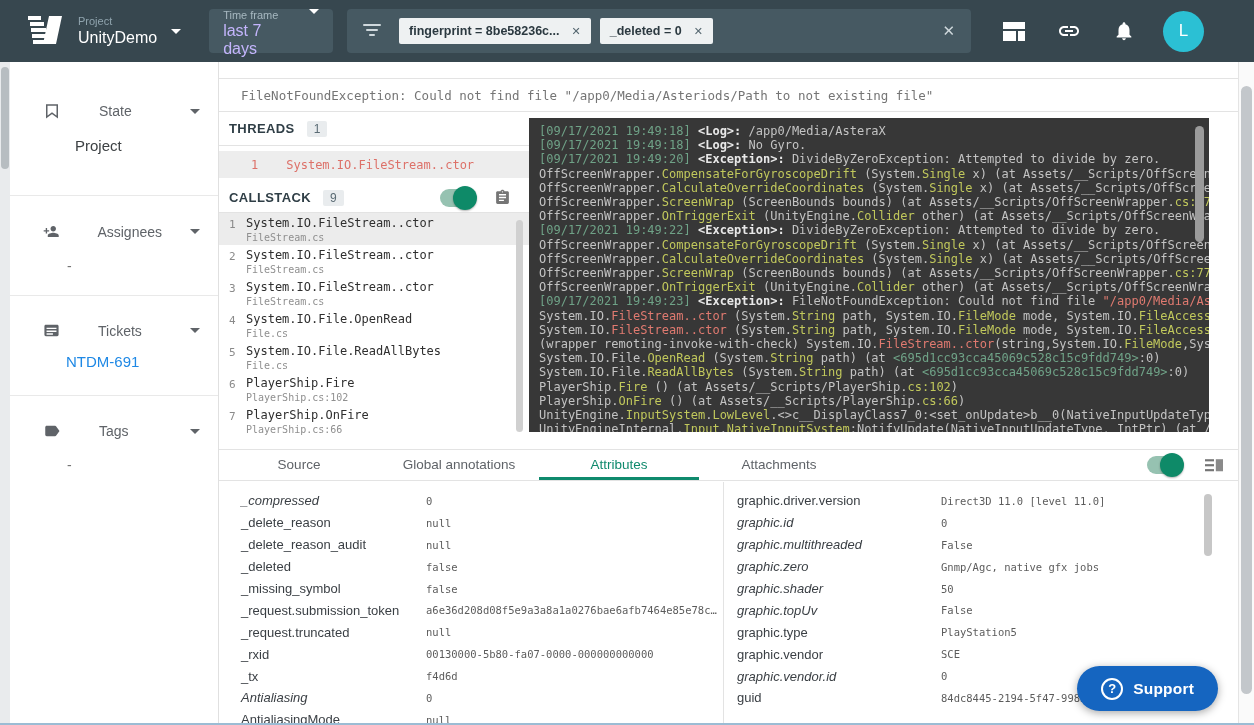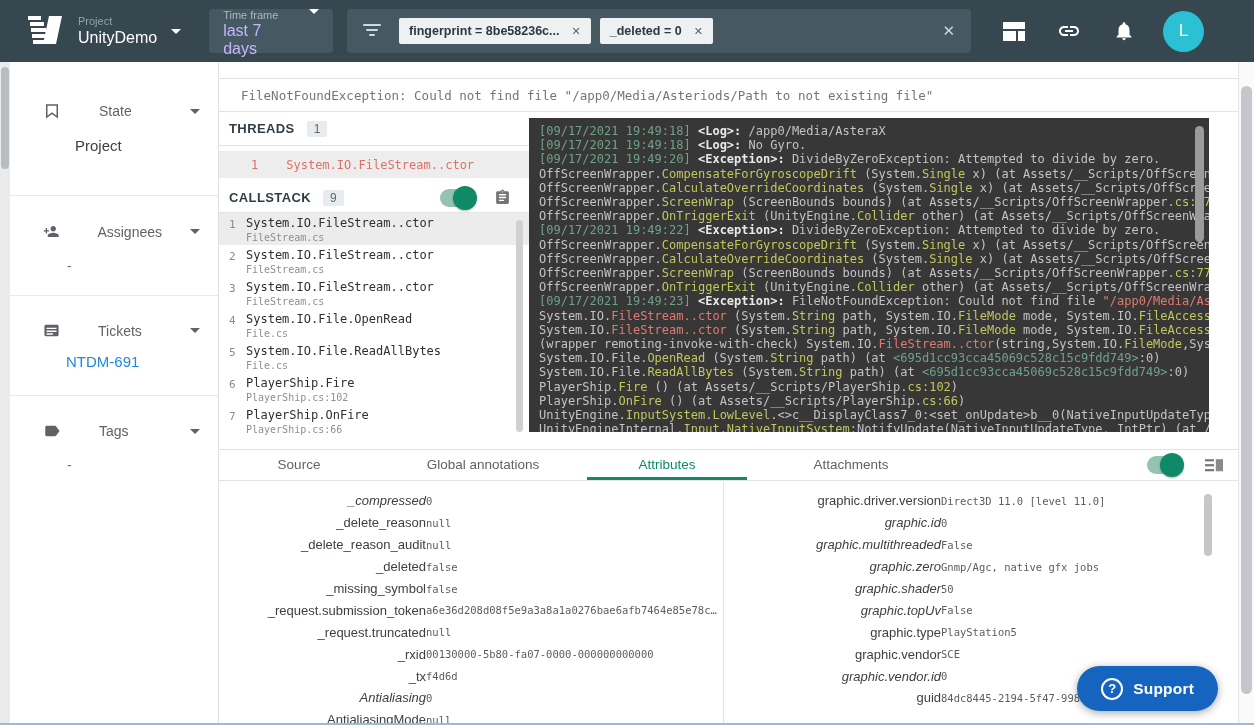--- a/index.html
+++ b/index.html
@@ -80,33 +80,33 @@
 
   .log { position:absolute; top:6px; left:310px; width:680px; height:314px; background:#373737;
          padding:6px 16px 0 10px; overflow:hidden; }
   .log-line { font-family:"DejaVu Sans Mono", monospace; font-size:12px; line-height:14.2px; white-space:pre; }
   .log-line .t { color:#6fa287; } .log-line .w { color:#e8e8e8; font-weight:bold; }
   .log-line .g { color:#c3c3c3; } .log-line .y { color:#c1c85c; } .log-line .r { color:#e07a70; }
   .log-thumb { position:absolute; right:5px; top:8px; width:9px; height:116px; background:#9b9b9b; border-radius:5px; }
 
   
   .tabs-bar { position:absolute; top:387px; left:0; width:1020px; height:32px; border-top:1px solid #e3e3e3;
-              border-bottom:1px solid #e3e3e3; display:flex; align-items:stretch;gap:24px; }
+              border-bottom:1px solid #e3e3e3; display:flex; align-items:stretch; }
   .tab { width:160px; display:flex; align-items:center; justify-content:center; font-size:13.5px;
          color:#5f6368; cursor:pointer; border-bottom:3px solid transparent; padding-top:2px; }
   .tab.active { color:#0f8a6d; border-bottom-color:#0f8a6d; }
   .tabs-right { margin-left:auto; display:flex; align-items:center; padding-right:16px; }
   .tabs-right .toggle { margin-right:24px; }
 
   
   .attrs { position:absolute; top:420px; left:0; width:1020px; bottom:0; overflow:hidden; display:flex; }
   .attr-col { padding:8px 0 0 22px; }
   .attr-col.left { width:505px; border-right:1px solid #e3e3e3; }
   .attr-col.right { flex:1; padding-left:13px; }
-  .attr-row { height:21.9px; display:flex; align-items:center;text-align:right; }
+  .attr-row { height:21.9px; display:flex; align-items:center; }
   .attr-key { font-size:13px; color:#3a3f44; white-space:nowrap; }
   .attr-key.it { font-style:italic; }
   .attr-col.left .attr-key { width:185px; }
   .attr-col.right .attr-key { width:204px; }
   .attr-val { font-family:"DejaVu Sans Mono", monospace; font-size:10.5px; color:#5c5c5c; white-space:nowrap; }
   .attrs-thumb { position:absolute; right:26px; top:432px; width:8px; height:62px; background:#c7c7c7; border-radius:4px; }
 
   
   .page-scrollbar { position:absolute; right:0; top:62px; width:16px; bottom:0; background:#fafafa; border-left:1px solid #e4e4e4; }
   .page-scrollbar .thumb { position:absolute; left:2px; right:2px; top:24px; height:608px; background:#c3c7cb; border-radius:6px; }

